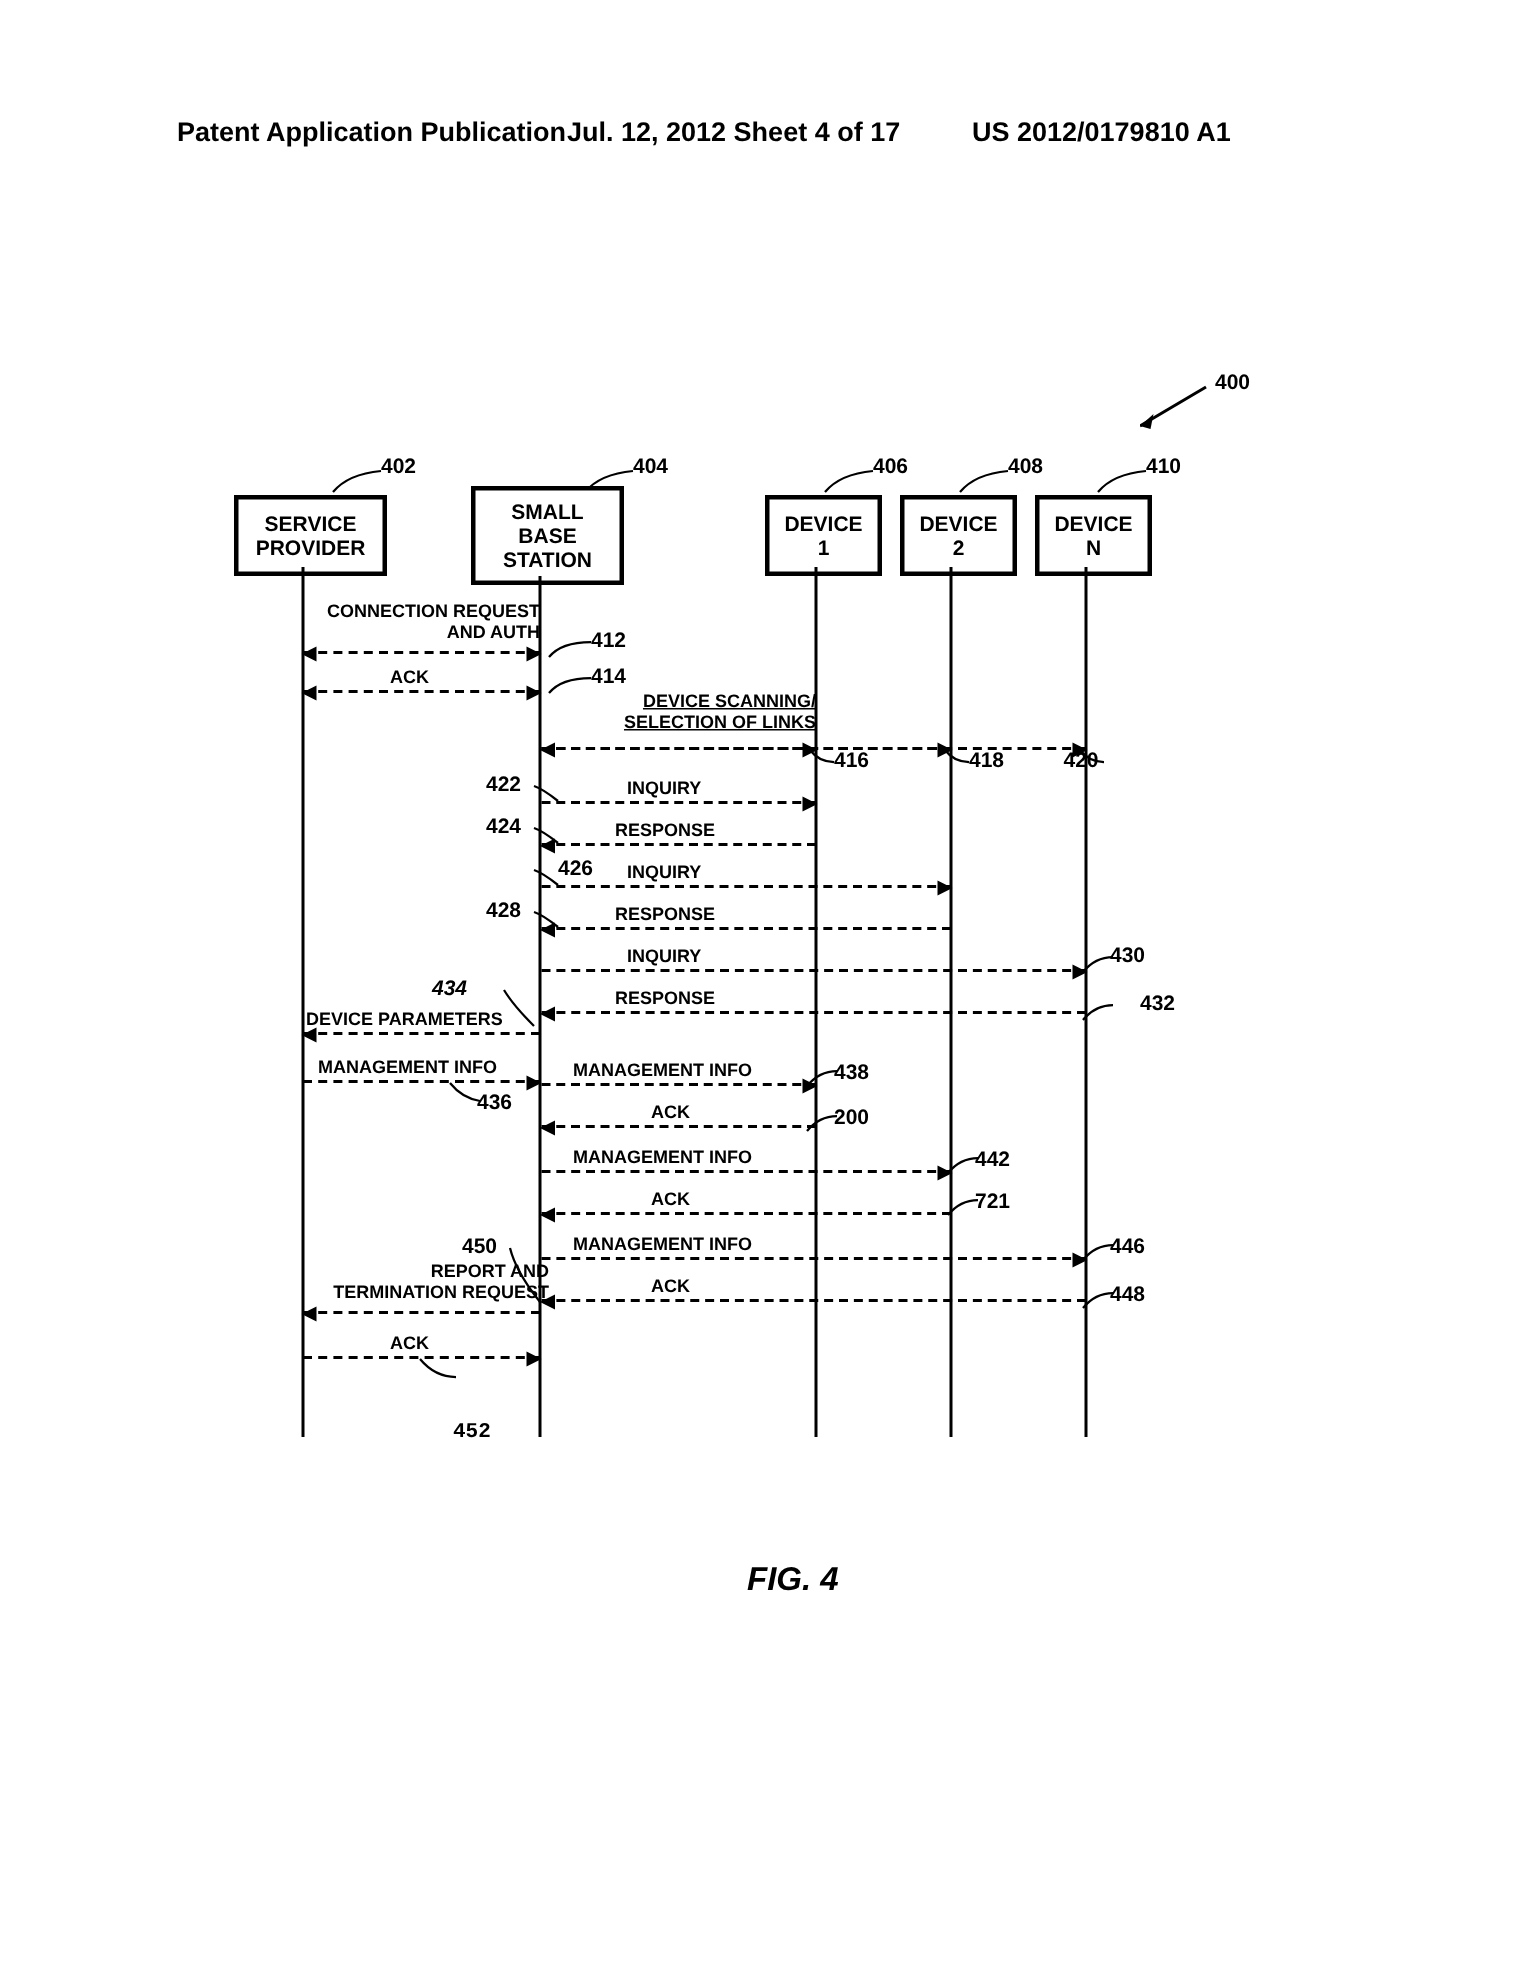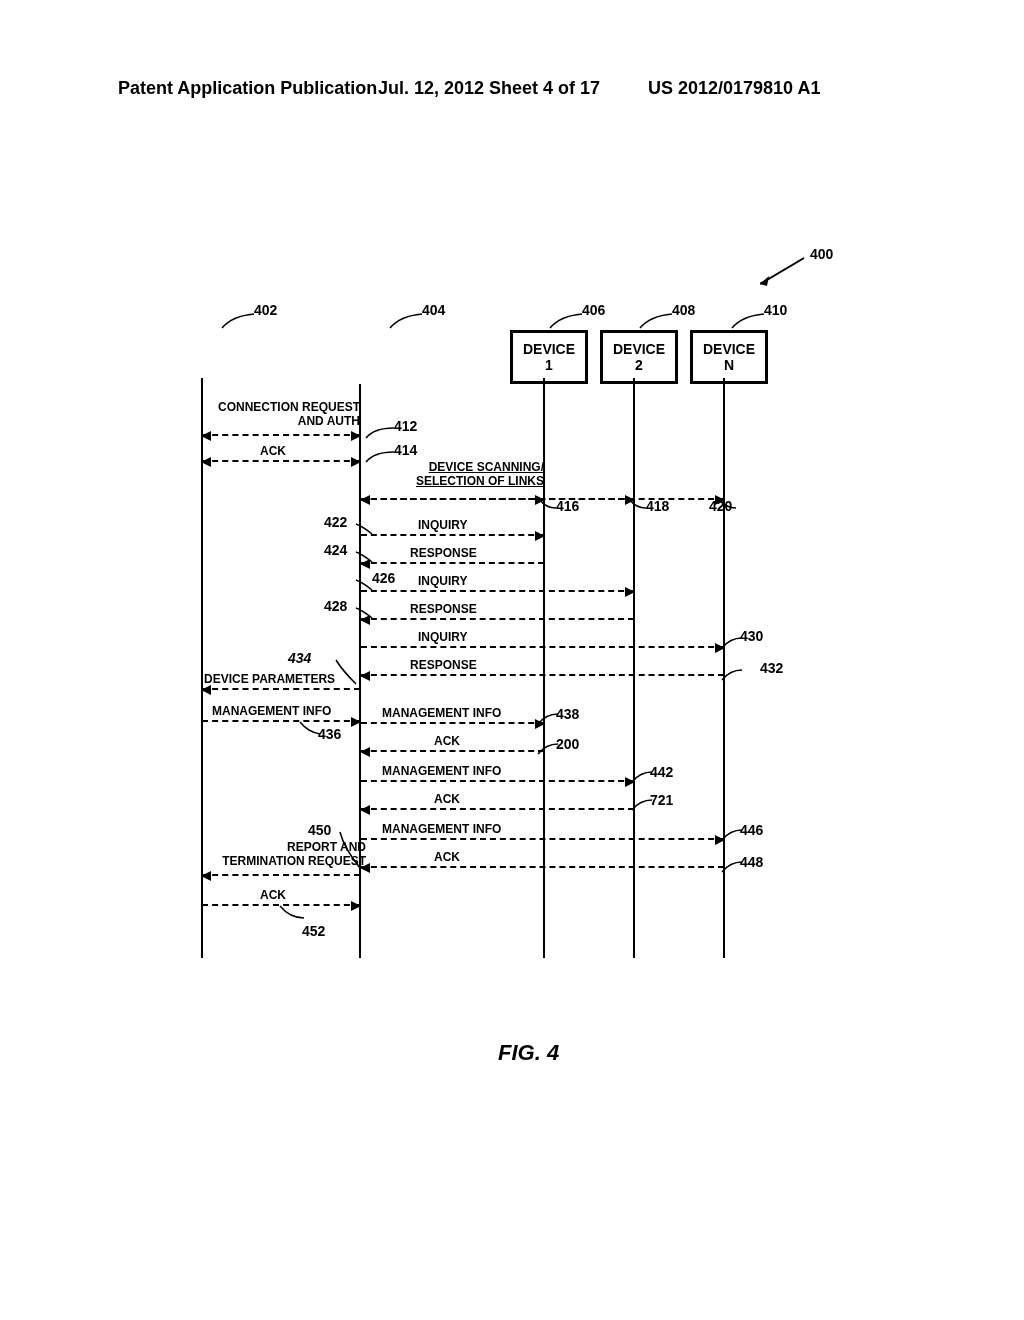--- a/index.html
+++ b/index.html
@@ -151,20 +151,22 @@
       </svg>
     </div>
 
   <div class="ref-label" style="left:580px; top:-10px;">410</div>
   <div class="leader" style="left:546px; top:0px;">
       <svg width="38" height="18">
         <path d="M2 16 Q 12 4 34 2" stroke="#000" fill="none" stroke-width="1.5"></path>
       </svg>
     </div>
 
+  <div class="actor-box" style="left:-28px; top:18px; width:92px; height:44px;">SERVICE<br>PROVIDER</div>
+  <div class="actor-box" style="left:130px; top:12px; width:92px; height:56px;">SMALL<br>BASE<br>STATION</div>
   <div class="actor-box" style="left:326px; top:18px; width:68px; height:44px;">DEVICE<br>1</div>
   <div class="actor-box" style="left:416px; top:18px; width:68px; height:44px;">DEVICE<br>2</div>
   <div class="actor-box" style="left:506px; top:18px; width:68px; height:44px;">DEVICE<br>N</div>
 
   <div class="lifeline" style="left:17px; top:66px; height:580px;"></div>
   <div class="lifeline" style="left:175px; top:72px; height:574px;"></div>
   <div class="lifeline" style="left:359px; top:66px; height:580px;"></div>
   <div class="lifeline" style="left:449px; top:66px; height:580px;"></div>
   <div class="lifeline" style="left:539px; top:66px; height:580px;"></div>
 
@@ -384,21 +386,21 @@
     </div>
   <div class="msg-label" style="left:14px; top:528px; width:168px; white-space:normal;">REPORT AND<br>TERMINATION REQUEST</div>
   <div class="arrow-line" style="left:18px; top:562px; width:158px;">
       <div class="arrow-head-l"></div>
     </div>
 
   <div class="msg-label" style="left:76px; top:576px;">ACK</div>
   <div class="arrow-line" style="left:18px; top:592px; width:158px;">
       <div class="arrow-head-r"></div>
     </div>
-  <div class="ref-label" style="left:118px; top:611px;">452</div>
+  <div class="ref-label" style="left:118px; top:635px;font-family:Liberation Mono, monospace;">452</div>
   <div class="leader" style="left:94px; top:592px;">
       <svg width="28" height="18">
         <path d="M2 2 Q 12 14 26 14" stroke="#000" fill="none" stroke-width="1.5"></path>
       </svg>
     </div>
 
 </div>
 
 <div class="fig-label" style="left:464px; top:1040px;margin-left:34px;">FIG. 4</div>
 

